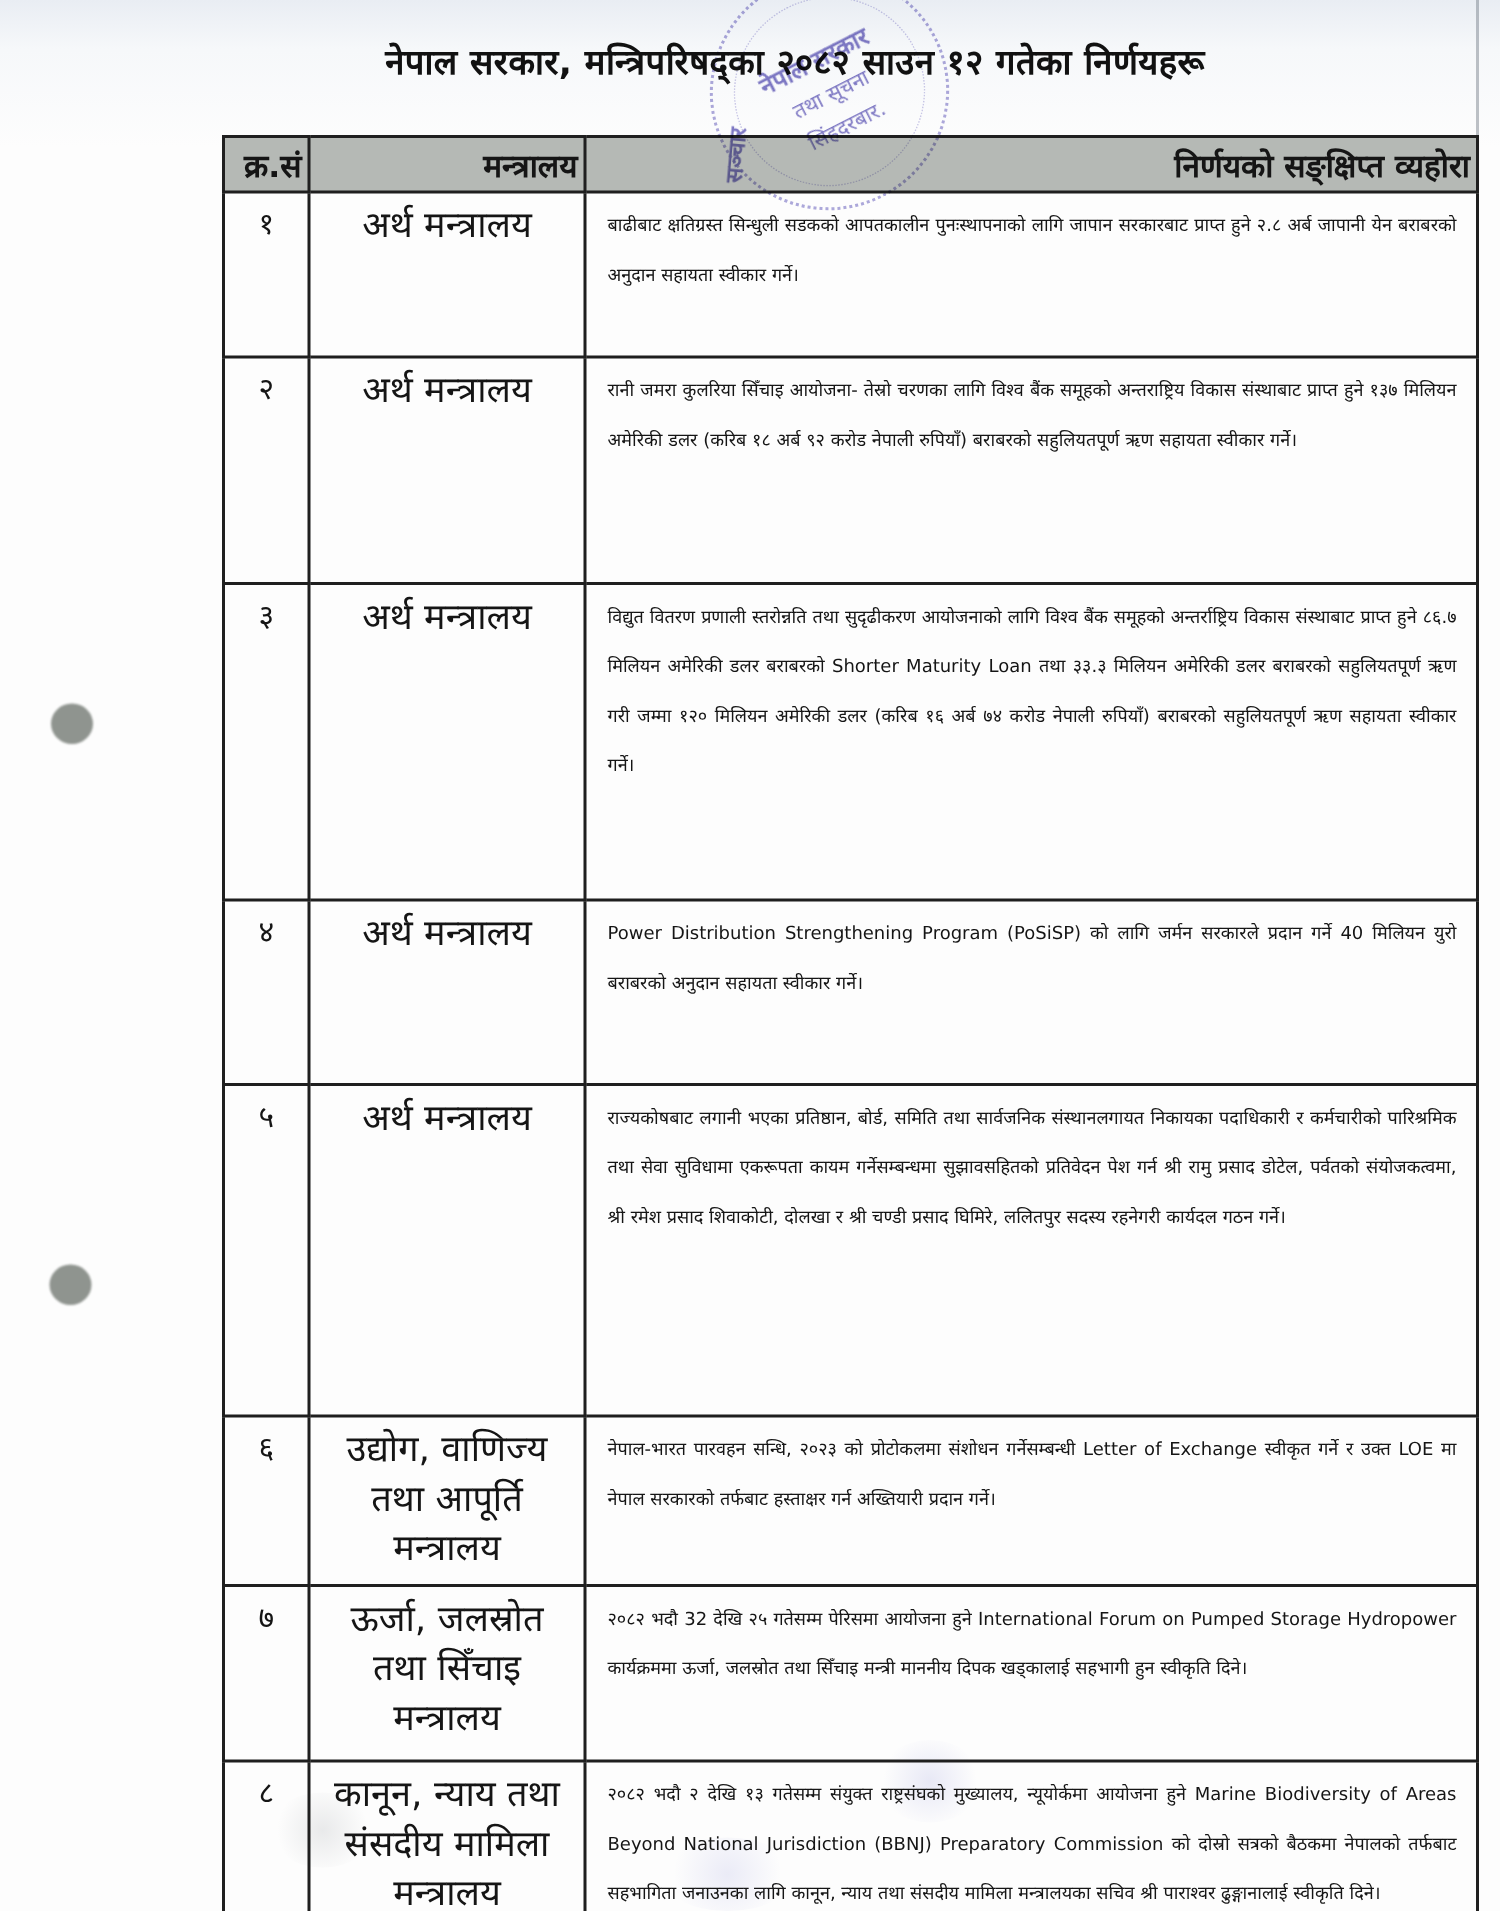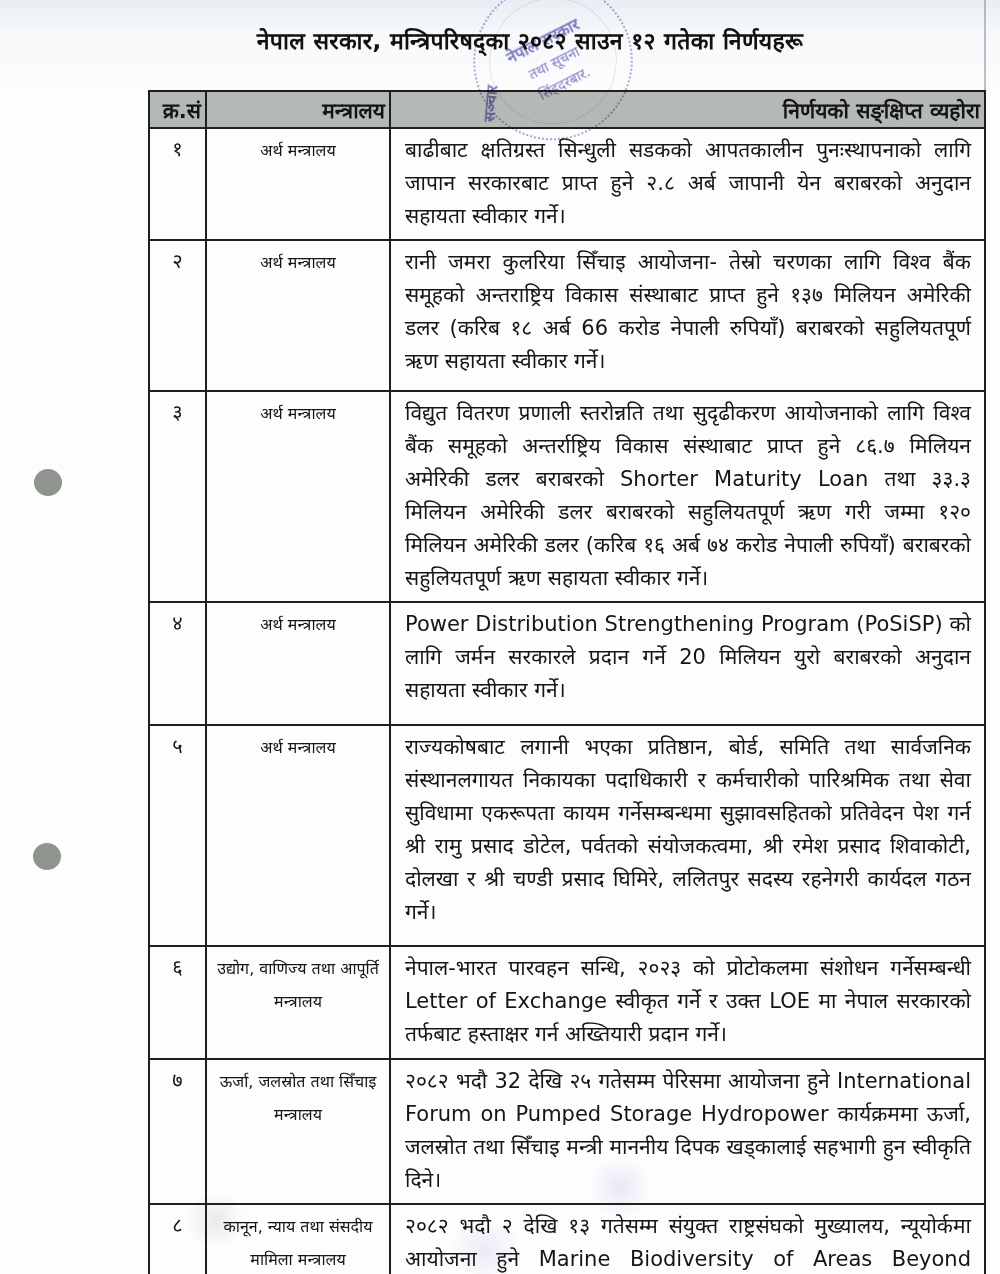--- a/index.html
+++ b/index.html
@@ -74,24 +74,24 @@
     border:2px solid #1f1f1f;vertical-align:top;color:#151515;
   }
   table.decisions th{
     background:#b5b9b5;height:31px;vertical-align:middle;
     font-size:21px;font-weight:bold;text-align:right;padding:2px 4px;
   }
   td.sn{
     text-align:center;font-size:20px;padding-top:6px;
   }
   td.ministry{
-    text-align:center;font-size:16px;line-height:33px;padding:5px 6px 0 6px;
+    text-align:center;font-size:24px;line-height:33px;padding:5px 6px 0 6px;
   }
   td.decision{
-    font-size:21px;line-height:33px;text-align:justify;
+    font-size:12px;line-height:33px;text-align:justify;
     padding:5px 13px 6px 14px;
   }
   tbody tr:nth-child(1) td{height:97px;}
   tbody tr:nth-child(2) td{height:138px;}
   tbody tr:nth-child(3) td{height:198px;}
   tbody tr:nth-child(4) td{height:110px;}
   tbody tr:nth-child(5) td{height:208px;}
   tbody tr:nth-child(6) td{height:100px;}
   tbody tr:nth-child(7) td{height:104px;}
   tbody tr:nth-child(8) td{height:166px;}
@@ -138,31 +138,31 @@
     </thead>
     <tbody>
       <tr>
         <td class="sn">१</td>
         <td class="ministry">अर्थ मन्त्रालय</td>
         <td class="decision">बाढीबाट क्षतिग्रस्त सिन्धुली सडकको आपतकालीन पुनःस्थापनाको लागि जापान सरकारबाट प्राप्त हुने २.८ अर्ब जापानी येन बराबरको अनुदान सहायता स्वीकार गर्ने।</td>
       </tr>
       <tr>
         <td class="sn">२</td>
         <td class="ministry">अर्थ मन्त्रालय</td>
-        <td class="decision">रानी जमरा कुलरिया सिँचाइ आयोजना- तेस्रो चरणका लागि विश्व बैंक समूहको अन्तराष्ट्रिय विकास संस्थाबाट प्राप्त हुने १३७ मिलियन अमेरिकी डलर (करिब १८ अर्ब 66 करोड नेपाली रुपियाँ) बराबरको सहुलियतपूर्ण ऋण सहायता स्वीकार गर्ने।</td>
+        <td class="decision">रानी जमरा कुलरिया सिँचाइ आयोजना- तेस्रो चरणका लागि विश्व बैंक समूहको अन्तराष्ट्रिय विकास संस्थाबाट प्राप्त हुने १३७ मिलियन अमेरिकी डलर (करिब १८ अर्ब ९२ करोड नेपाली रुपियाँ) बराबरको सहुलियतपूर्ण ऋण सहायता स्वीकार गर्ने।</td>
       </tr>
       <tr>
         <td class="sn">३</td>
         <td class="ministry">अर्थ मन्त्रालय</td>
         <td class="decision">विद्युत वितरण प्रणाली स्तरोन्नति तथा सुदृढीकरण आयोजनाको लागि विश्व बैंक समूहको अन्तर्राष्ट्रिय विकास संस्थाबाट प्राप्त हुने ८६.७ मिलियन अमेरिकी डलर बराबरको Shorter Maturity Loan तथा ३३.३ मिलियन अमेरिकी डलर बराबरको सहुलियतपूर्ण ऋण गरी जम्मा १२० मिलियन अमेरिकी डलर (करिब १६ अर्ब ७४ करोड नेपाली रुपियाँ) बराबरको सहुलियतपूर्ण ऋण सहायता स्वीकार गर्ने।</td>
       </tr>
       <tr>
         <td class="sn">४</td>
         <td class="ministry">अर्थ मन्त्रालय</td>
-        <td class="decision">Power Distribution Strengthening Program (PoSiSP) को लागि जर्मन सरकारले प्रदान गर्ने 20 मिलियन युरो बराबरको अनुदान सहायता स्वीकार गर्ने।</td>
+        <td class="decision">Power Distribution Strengthening Program (PoSiSP) को लागि जर्मन सरकारले प्रदान गर्ने 40 मिलियन युरो बराबरको अनुदान सहायता स्वीकार गर्ने।</td>
       </tr>
       <tr>
         <td class="sn">५</td>
         <td class="ministry">अर्थ मन्त्रालय</td>
         <td class="decision">राज्यकोषबाट लगानी भएका प्रतिष्ठान, बोर्ड, समिति तथा सार्वजनिक संस्थानलगायत निकायका पदाधिकारी र कर्मचारीको पारिश्रमिक तथा सेवा सुविधामा एकरूपता कायम गर्नेसम्बन्धमा सुझावसहितको प्रतिवेदन पेश गर्न श्री रामु प्रसाद डोटेल, पर्वतको संयोजकत्वमा, श्री रमेश प्रसाद शिवाकोटी, दोलखा र श्री चण्डी प्रसाद घिमिरे, ललितपुर सदस्य रहनेगरी कार्यदल गठन गर्ने।</td>
       </tr>
       <tr>
         <td class="sn">६</td>
         <td class="ministry">उद्योग, वाणिज्य तथा आपूर्ति मन्त्रालय</td>
         <td class="decision">नेपाल-भारत पारवहन सन्धि, २०२३ को प्रोटोकलमा संशोधन गर्नेसम्बन्धी Letter of Exchange स्वीकृत गर्ने र उक्त LOE मा नेपाल सरकारको तर्फबाट हस्ताक्षर गर्न अख्तियारी प्रदान गर्ने।</td>

